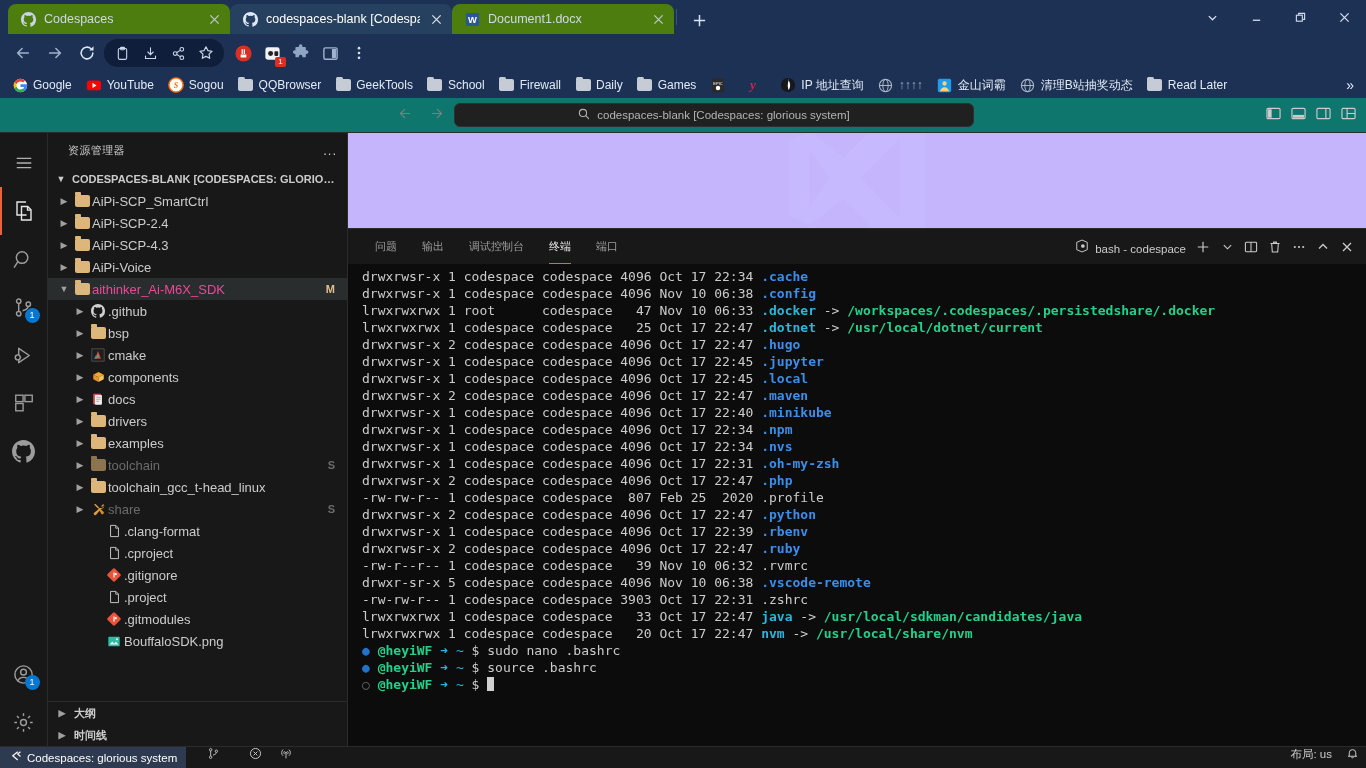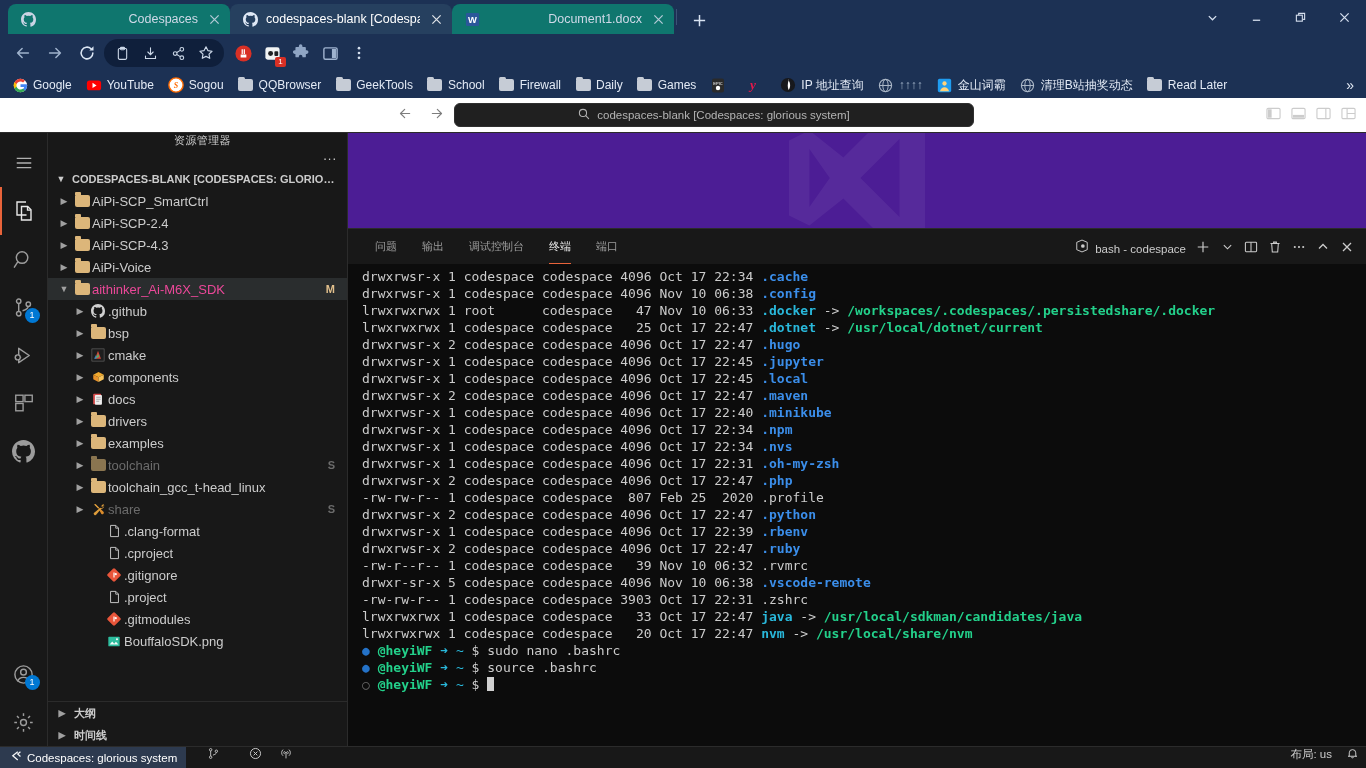--- a/index.html
+++ b/index.html
@@ -13,21 +13,21 @@
 
   
   #browser { width: 1366px; height: 98px; background: #1c3154; position: relative; }
 
   #tabstrip { height: 34px; display: flex; align-items: flex-end; padding-left: 8px; position: relative; }
   .tab {
     height: 30px; width: 222px; display: flex; align-items: center;
     border-radius: 8px 8px 0 0; padding: 0 8px 0 12px; gap: 8px;
     color: #cfd9e8; font-size: 12.5px; position: relative;
   }
-  .tab.inactive { background: #0f766e; text-align: right; }
+  .tab.inactive { background: #4d7c0f; }
   .tab.active { background: #26405f; color: #ffffff; }
   .tab .favicon { width: 16px; height: 16px; flex: 0 0 16px; display: flex; align-items: center; justify-content: center; }
   .tab .tab-title { flex: 1 1 auto; white-space: nowrap; overflow: hidden; text-overflow: clip; font-size: 12.5px; }
   .tab .tab-close { width: 16px; height: 16px; flex: 0 0 16px; opacity: .85; display: flex; align-items: center; justify-content: center; }
   .tab-sep { width: 1px; height: 16px; background: #3a5275; align-self: center; margin: 0 2px; }
   #newtab { width: 28px; height: 28px; margin-left: 6px; display: flex; align-items: center; justify-content: center; color: #cfd9e8; }
 
   #wincontrols { position: absolute; right: 0; top: 0; height: 34px; display: flex; align-items: center; }
   #wincontrols .wc { width: 44px; height: 34px; display: flex; align-items: center; justify-content: center; color: #d5dfee; }
 
@@ -49,63 +49,63 @@
   #bookmarks { height: 26px; display: flex; align-items: center; padding: 0 6px; gap: 2px; overflow: hidden; }
   .bm { display: flex; align-items: center; gap: 5px; padding: 2px 6px; border-radius: 4px; color: #e3eaf5; font-size: 12px; white-space: nowrap; }
   .bm .bmi { width: 16px; height: 16px; flex: 0 0 16px; display: flex; align-items: center; justify-content: center; }
   .bm-folder { width: 15px; height: 12px; background: #c6ccd6; border-radius: 1.5px 2px 2px 2px; position: relative; }
   .bm-folder::before { content: ""; position: absolute; left: 0; top: -2.5px; width: 7px; height: 3px; background: #c6ccd6; border-radius: 1.5px 1.5px 0 0; }
   #bm-overflow { margin-left: auto; color: #e3eaf5; font-size: 14px; padding: 0 6px; }
 
   
   #vscode { width: 1366px; height: 670px; background: #1f1f1f; display: flex; flex-direction: column; position: relative; }
 
-  #vs-topbar { height: 35px; background: #ffffff; display: flex; align-items: center; position: relative; border-bottom: 1px solid #2b2b2b; }
+  #vs-topbar { height: 35px; background: #0f766e; display: flex; align-items: center; position: relative; border-bottom: 1px solid #2b2b2b; }
   #vs-nav { display: flex; align-items: center; gap: 16px; margin-left: 398px; color: #7d7d7d; }
   #vs-nav .arw { font-size: 15px; }
   #cmdcenter {
     width: 520px; height: 24px; margin-left: 10px; background: #202020;
     border: 1px solid #2f2f2f; border-radius: 6px;
     display: flex; align-items: center; justify-content: center; gap: 7px;
     color: #b4b4b4; font-size: 11.5px;
   }
   #vs-layout-icons { position: absolute; right: 10px; display: flex; align-items: center; gap: 10px; }
 
   #vs-body { flex: 1 1 auto; display: flex; min-height: 0; }
 
   #activitybar { width: 48px; background: #181818; display: flex; flex-direction: column; align-items: center; padding-top: 6px; border-right: 1px solid #2b2b2b; }
   .ab-item { width: 48px; height: 48px; display: flex; align-items: center; justify-content: center; position: relative; color: #868686; }
   .ab-item.active { color: #e7e7e7; }
   .ab-item.active::before { content: ""; position: absolute; left: 0; top: 0; bottom: 0; width: 2px; background: #e8633a; }
   .ab-badge { position: absolute; right: 8px; bottom: 8px; background: #0078d4; color: #fff; font-size: 9px; line-height: 15px; width: 15px; height: 15px; border-radius: 50%; text-align: center; font-family: "Liberation Sans", sans-serif; }
   #ab-spacer { flex: 1 1 auto; }
 
   #sidebar { width: 300px; background: #181818; display: flex; flex-direction: column; color: #cccccc; border-right: 1px solid #2b2b2b; }
-  #sb-title { height: 35px; display: flex; align-items: center; padding: 0 10px 0 20px; font-size: 11px; letter-spacing: .4px; color: #cccccc; flex-direction: column; }
+  #sb-title { height: 35px; display: flex; align-items: center; padding: 0 10px 0 20px; font-size: 11px; letter-spacing: .4px; color: #cccccc; }
   #sb-title .dots { margin-left: auto; letter-spacing: 1px; color: #cccccc; font-size: 13px; }
   #sb-root { height: 22px; display: flex; align-items: center; gap: 4px; padding: 0 8px 0 6px; font-size: 11px; font-weight: bold; color: #cccccc; }
   #sb-root .rtext { overflow: hidden; white-space: nowrap; text-overflow: ellipsis; }
   #tree { flex: 1 1 auto; overflow: hidden; position: relative; }
   .trow { height: 22px; display: flex; align-items: center; font-size: 13px; color: #cccccc; padding-right: 12px; white-space: nowrap; }
   .trow.sel { background: #2a2d2e; }
   .trow .chev { width: 16px; flex: 0 0 16px; display: flex; align-items: center; justify-content: center; color: #a0a0a0; font-size: 9px; }
   .trow .ficon { width: 20px; flex: 0 0 20px; display: flex; align-items: center; justify-content: center; }
   .trow .tname { overflow: hidden; text-overflow: ellipsis; }
   .trow .tbadge { margin-left: auto; font-size: 11px; font-weight: bold; padding-left: 8px; }
   .dim { color: #6b6b6b; }
   .mod { color: #e2c08d; }
   .folder-ico { width: 15px; height: 12px; background: #dcb67a; border-radius: 1px 2px 2px 2px; position: relative; }
   .folder-ico::before { content: ""; position: absolute; left: 0; top: -3px; width: 6.5px; height: 3px; background: #dcb67a; border-radius: 1px 1px 0 0; }
   .folder-ico.dimf { background: #8a7550; }
   .folder-ico.dimf::before { background: #8a7550; }
   #sb-bottom { border-top: 1px solid #2b2b2b; }
   .sb-sect { height: 22px; display: flex; align-items: center; gap: 4px; padding-left: 6px; font-size: 11px; font-weight: bold; color: #cccccc; }
   .sb-sect .chev { font-size: 9px; color: #a0a0a0; width: 16px; display: flex; justify-content: center; }
 
-  #editorarea { flex: 1 1 auto; display: flex; flex-direction: column; min-width: 0; background: #4c1d95; position: relative; }
+  #editorarea { flex: 1 1 auto; display: flex; flex-direction: column; min-width: 0; background: #c4b5fd; position: relative; }
   #watermark { flex: 0 0 95px; position: relative; overflow: hidden; }
   #watermark svg { position: absolute; left: 50%; top: -40px; transform: translateX(-50%); opacity: .055; }
 
   #panel { flex: 1 1 auto; display: flex; flex-direction: column; background: #181818; border-top: 1px solid #2b2b2b; min-height: 0; }
   #panel-head { height: 35px; display: flex; align-items: center; padding-left: 18px; position: relative; }
   .ptab { height: 35px; display: flex; align-items: center; padding: 0 9px; margin-right: 7px; font-size: 11px; color: #9d9d9d; position: relative; }
   .ptab.active { color: #e7e7e7; }
   .ptab.active::after { content: ""; position: absolute; left: 9px; right: 9px; bottom: 0; height: 1px; background: #e8633a; }
   #panel-right { margin-left: auto; display: flex; align-items: center; gap: 2px; padding-right: 8px; color: #cccccc; }
   #term-name { display: flex; align-items: flex-end; gap: 6px; font-size: 11.5px; color: #cccccc; padding-right: 4px; }

